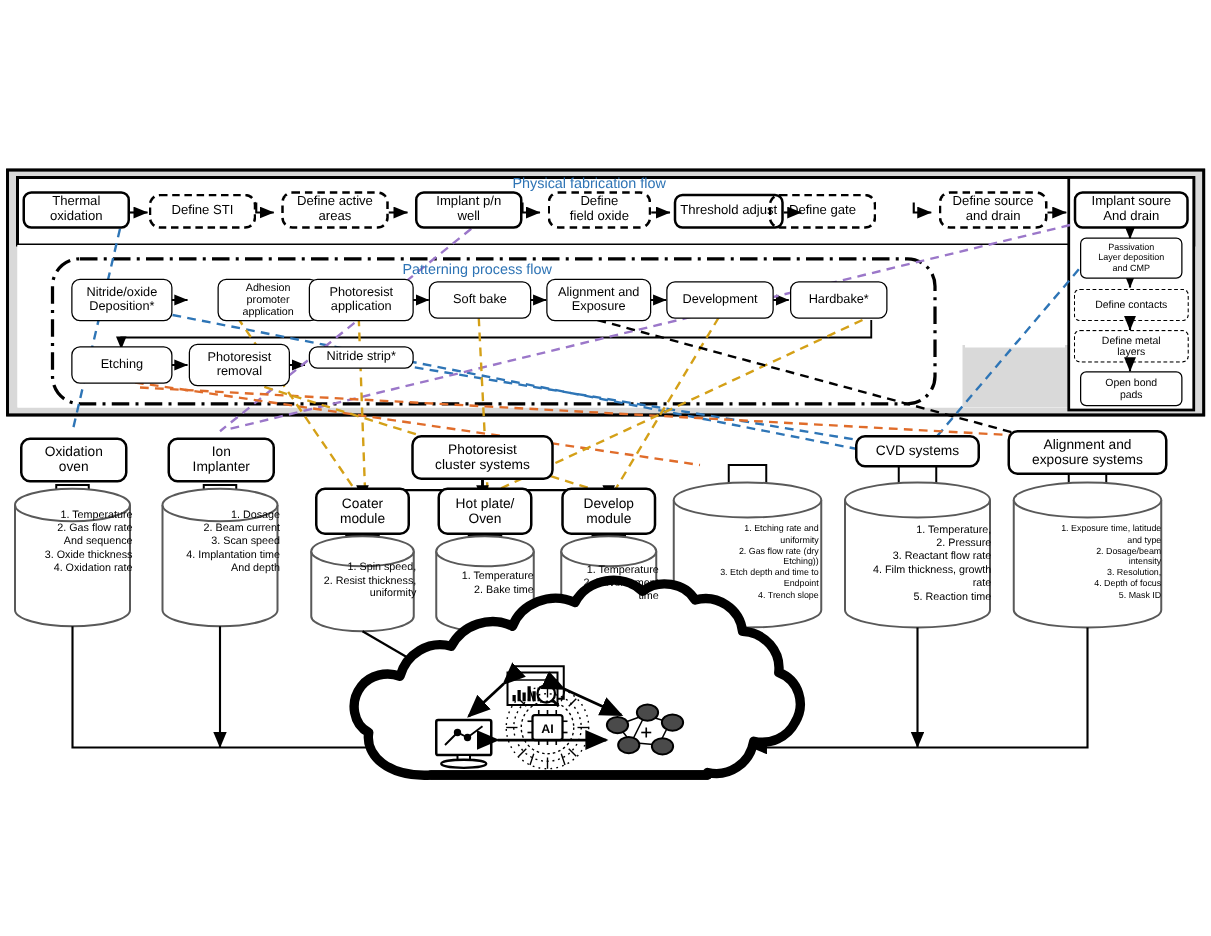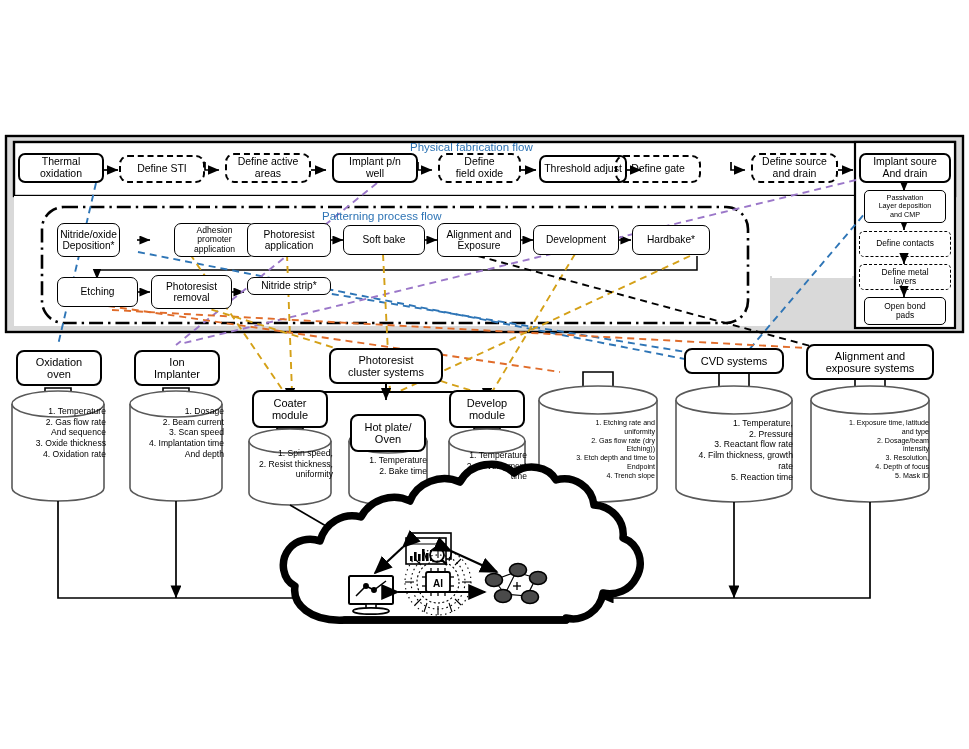--- a/index.html
+++ b/index.html
@@ -305,21 +305,21 @@
 
   <div class="lbl stepbox tiny" style="left: 864px; top: 190px; width: 82px; height: 33px; white-space: pre-line;">Passivation
 Layer deposition
 and CMP</div>
   <div class="lbl stepbox dashed small" style="left: 859px; top: 231px; width: 92px; height: 26px; white-space: pre-line;">Define contacts</div>
   <div class="lbl stepbox dashed small" style="left: 859px; top: 264px; width: 92px; height: 26px; white-space: pre-line;">Define metal
 layers</div>
   <div class="lbl stepbox small" style="left: 864px; top: 297px; width: 82px; height: 28px; white-space: pre-line;">Open bond
 pads</div>
 
-  <div class="lbl pbox" style="left: 57px; top: 223px; width: 63px; height: 34px; white-space: pre-line;">Nitride/oxide
+  <div class="lbl pbox" style="left: 57px; top: 223px; width: 81px; height: 34px; white-space: pre-line;">Nitride/oxide
 Deposition*</div>
   <div class="lbl pbox sm" style="left: 151px; top: 223px; width: 81px; height: 34px; white-space: pre-line;">Adhesion
 promoter
 application</div>
   <div class="lbl pbox" style="left: 247px; top: 223px; width: 84px; height: 34px; white-space: pre-line;">Photoresist
 application</div>
   <div class="lbl pbox" style="left: 343px; top: 225px; width: 82px; height: 30px; white-space: pre-line;">Soft bake</div>
   <div class="lbl pbox" style="left: 437px; top: 223px; width: 84px; height: 34px; white-space: pre-line;">Alignment and
 Exposure</div>
   <div class="lbl pbox" style="left: 533px; top: 225px; width: 86px; height: 30px; white-space: pre-line;">Development</div>
@@ -331,21 +331,21 @@
   <div class="lbl pbox" style="left: 247px; top: 277px; width: 84px; height: 18px; white-space: pre-line;">Nitride strip*</div>
 
   <div class="lbl eqbox" style="left: 16px; top: 350px; width: 86px; height: 36px; white-space: pre-line;">Oxidation
 oven</div>
   <div class="lbl eqbox" style="left: 134px; top: 350px; width: 86px; height: 36px; white-space: pre-line;">Ion
 Implanter</div>
   <div class="lbl eqbox" style="left: 329px; top: 348px; width: 114px; height: 36px; white-space: pre-line;">Photoresist
 cluster systems</div>
   <div class="lbl eqbox" style="left: 252px; top: 390px; width: 76px; height: 38px; white-space: pre-line;">Coater
 module</div>
-  <div class="lbl eqbox" style="left: 350px; top: 390px; width: 76px; height: 38px; white-space: pre-line; margin-top: 24px;">Hot plate/
+  <div class="lbl eqbox" style="left: 350px; top: 390px; width: 76px; height: 38px; white-space: pre-line;">Hot plate/
 Oven</div>
   <div class="lbl eqbox" style="left: 449px; top: 390px; width: 76px; height: 38px; white-space: pre-line;">Develop
 module</div>
   <div class="lbl eqbox" style="left: 684px; top: 348px; width: 100px; height: 26px; white-space: pre-line;">CVD systems</div>
   <div class="lbl eqbox" style="left: 806px; top: 344px; width: 128px; height: 36px; white-space: pre-line;">Alignment and
 exposure systems</div>
 
   <div class="cyltext" style="left:18px;top:406px;width:88px;">1. Temperature
 2. Gas flow rate
 And sequence

